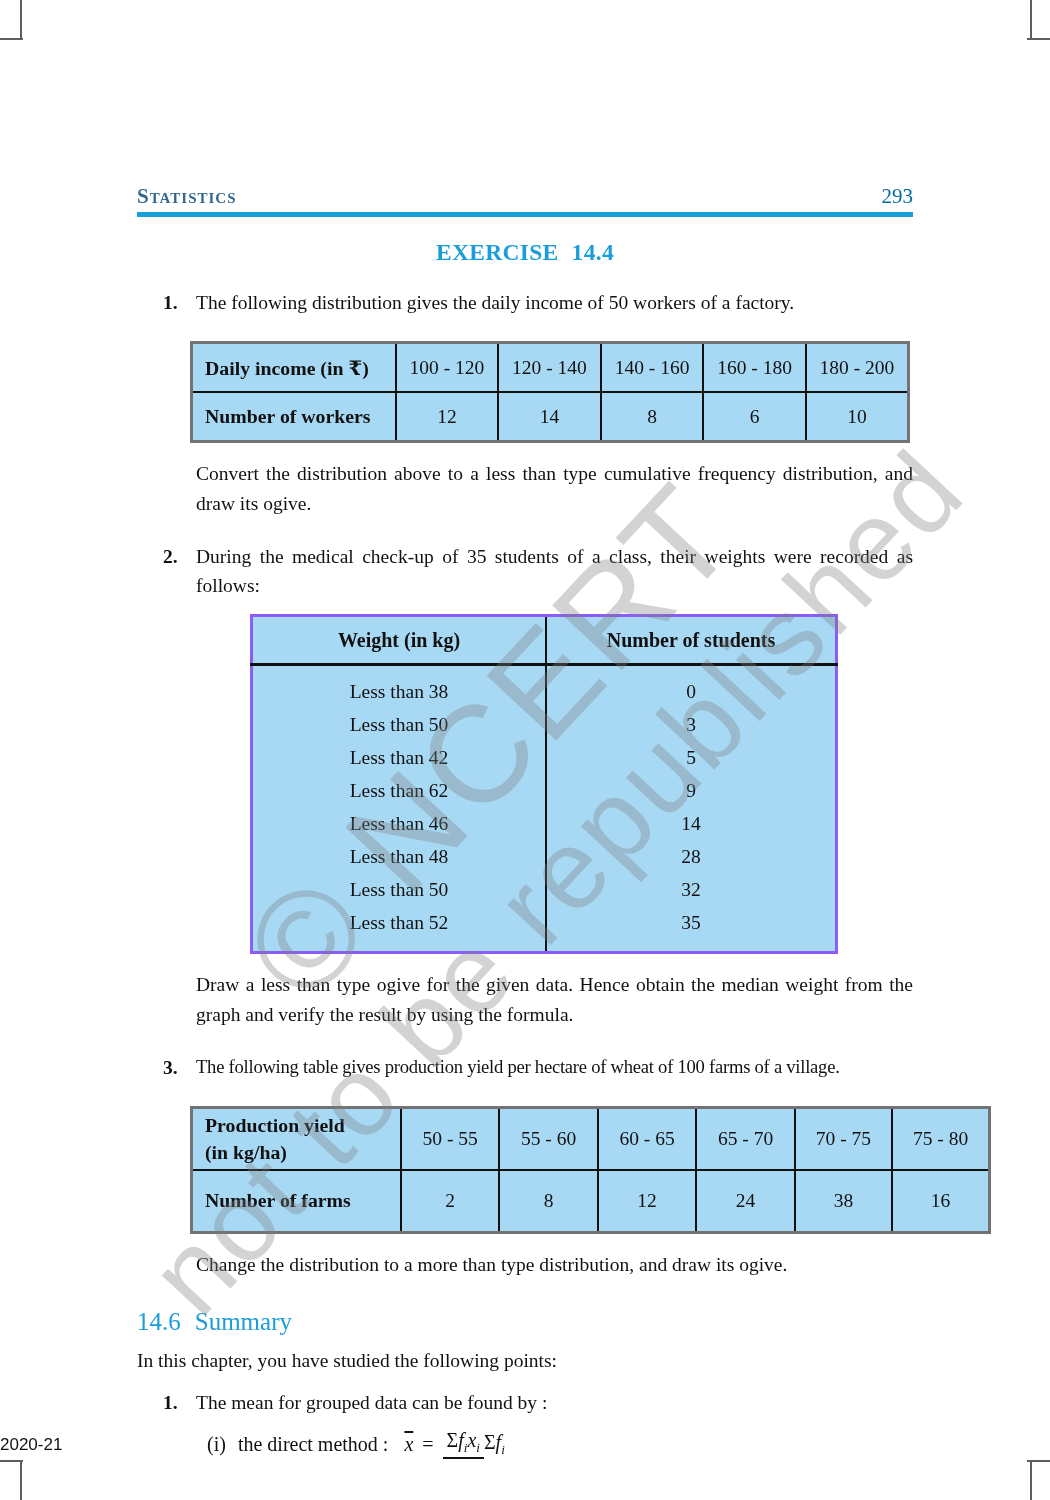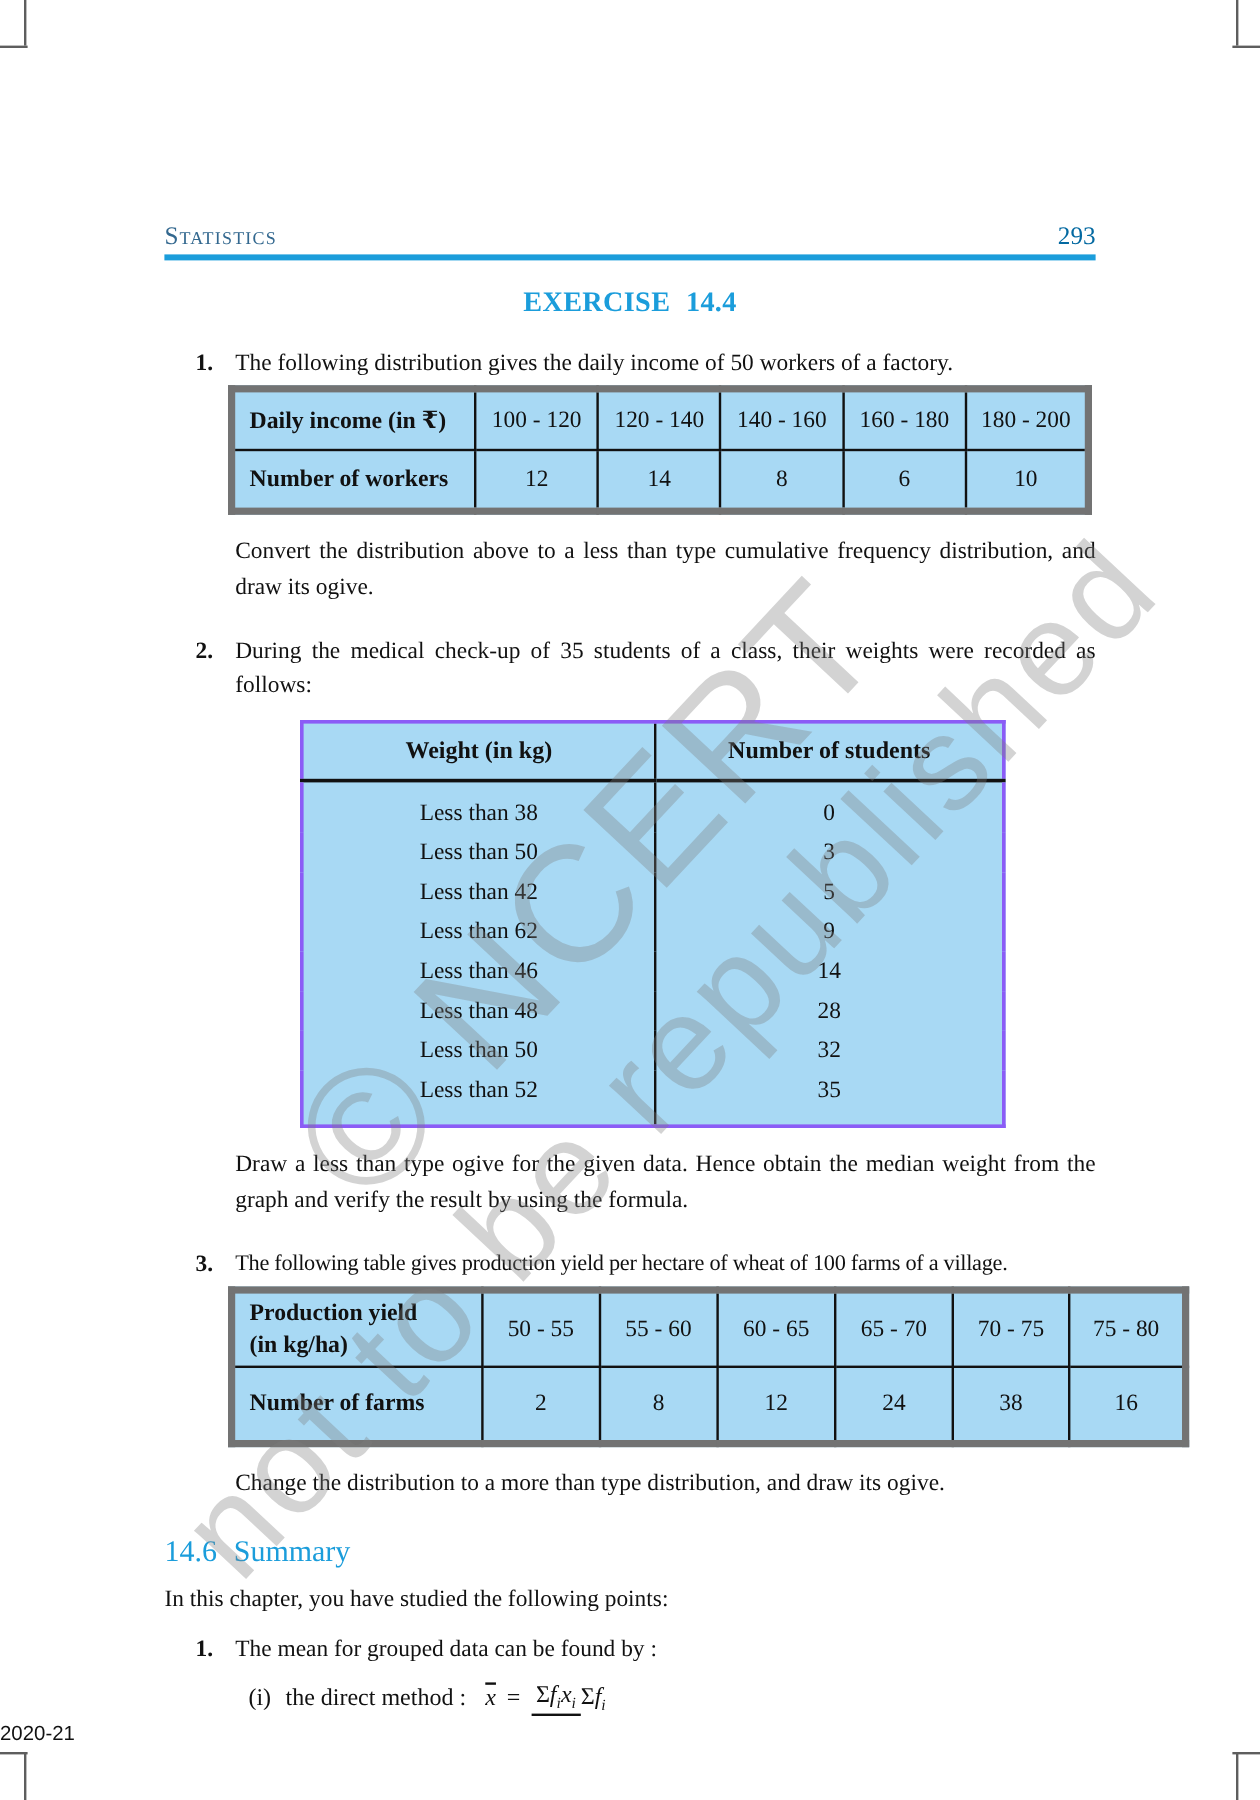--- a/index.html
+++ b/index.html
@@ -28,21 +28,21 @@
     transform:translate(-50%,-50%) rotate(-47deg);
   }
   .wm-1 { left:490px; top:742px; font-size:138px; }
   .wm-2 { left:557px; top:882px; font-size:112px; }
 
   
   .content { position:absolute; left:137px; top:184px; width:776px; z-index:1; }
 
   .running-header { display:flex; justify-content:space-between; align-items:baseline; }
   .running-head {
-    font-variant:small-caps; font-size:21px; letter-spacing:1px; color:#33688f;
+    font-variant:small-caps; font-size:21px; letter-spacing:1px; color:#33688f;font-weight:bold;
   }
   .page-number { font-size:21px; color:#0369a1; }
   .header-rule { margin-top:3px; height:5px; background:#1b9ddb; }
 
   .exercise-title {
     margin:22px 0 0 0; text-align:center; font-size:23.5px; font-weight:700;
     color:#1b9ddb; letter-spacing:0.3px;
   }
   .exercise-title .gap { display:inline-block; width:13px; }
 
@@ -50,21 +50,21 @@
   .q-num { flex:0 0 59px; padding-left:26px; box-sizing:border-box; font-weight:700; }
   .q-body { flex:1; text-align:justify; }
   .q-body p { margin:0; }
   .tight { font-size:18.6px; letter-spacing:-0.25px; }
 
   .followup { margin:16px 0 0 59px; font-size:19.5px; line-height:1.55; text-align:justify; }
 
   
   table { border-collapse:collapse; background:#a8d9f4; font-size:19.5px; }
   td, th { border:2px solid #111; padding:0 10px; }
-  .dist-table { margin-top:4px; border:6px solid #737373; }
+  .dist-table { margin-top:24px; border:3px solid #737373; }
   .dist-table td { text-align:center; height:47px; }
   .dist-table td.label { text-align:left; font-weight:700; padding-left:12px; font-size:19.8px; }
   .t1 { margin-left:53px; width:720px; }
   .t3 { margin-left:53px; width:801px; }
   .t3 .label-line { display:block; line-height:1.35; }
   .t3 td.label { height:60px; }
 
   .weight-table { margin:14px 0 0 113px; width:588px; border:3px solid #8b5cf6; }
   .weight-table th {
     border:none; border-bottom:3px solid #111; height:46px;

